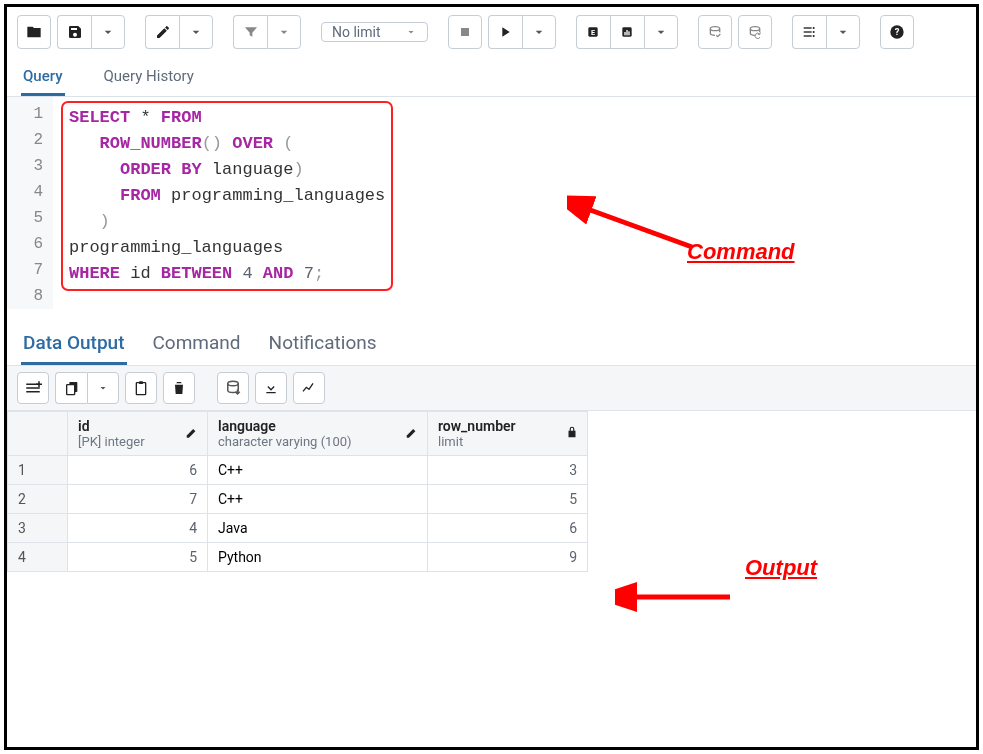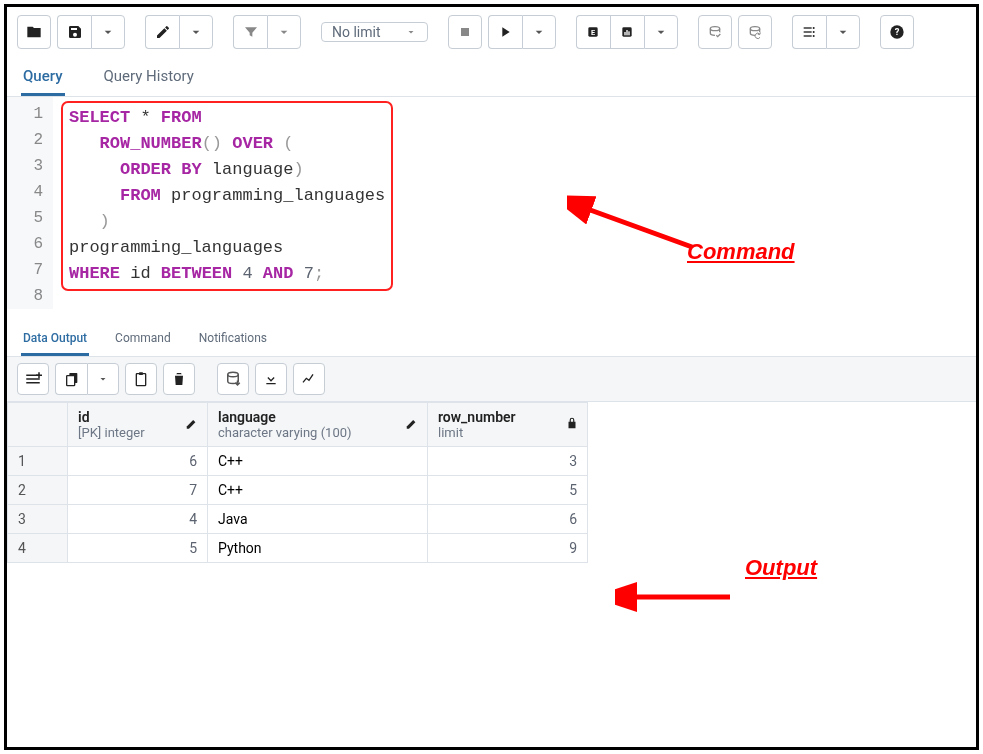--- a/index.html
+++ b/index.html
@@ -27,21 +27,21 @@
 .code-border { border: 2px solid #ff2020; border-radius: 7px; padding: 2px 6px; display: inline-block; }
 .kw { color: #a626a4; font-weight: 700; }
 .fn { color: #a626a4; font-weight: 700; }
 .id { color: #333; }
 .num { color: #5c6370; }
 .punc { color: #999; }
 
 .annot { position: absolute; color: #ff0000; font-style: italic; font-weight: 700; font-family: Arial, sans-serif; font-size: 22px; text-decoration: underline; }
 .arrow { position: absolute; }
 
-.rtabs { display: flex; padding: 0 14px; gap: 24px; border-bottom: 1px solid #dde3e9; font-size: 12px; margin-top: 12px; }
+.rtabs { display: flex; padding: 0 14px; gap: 24px; border-bottom: 1px solid #dde3e9; font-size: 19px; margin-top: 12px; }
 .rtab { padding: 10px 2px 8px; color: #5f6b7a; cursor: pointer; border-bottom: 3px solid transparent; }
 .rtab.active { color: #2d6ca2; border-bottom-color: #2d6ca2; font-weight: 500; }
 
 .rtoolbar { display: flex; align-items: center; padding: 6px 10px; gap: 6px; background: #f4f6f8; border-bottom: 1px solid #dde3e9; }
 .rbtn { border: 1px solid #c6cdd4; background: #fff; border-radius: 4px; height: 32px; min-width: 32px; display: flex; align-items: center; justify-content: center; cursor: pointer; }
 .rtoolbar .btn-group .rbtn { border-radius: 0; border-right: 0; }
 .rtoolbar .btn-group .rbtn:first-child { border-radius: 4px 0 0 4px; }
 .rtoolbar .btn-group .rbtn:last-child { border-radius: 0 4px 4px 0; border-right: 1px solid #c6cdd4; }
 
 .grid { display: table; border-collapse: collapse; }

